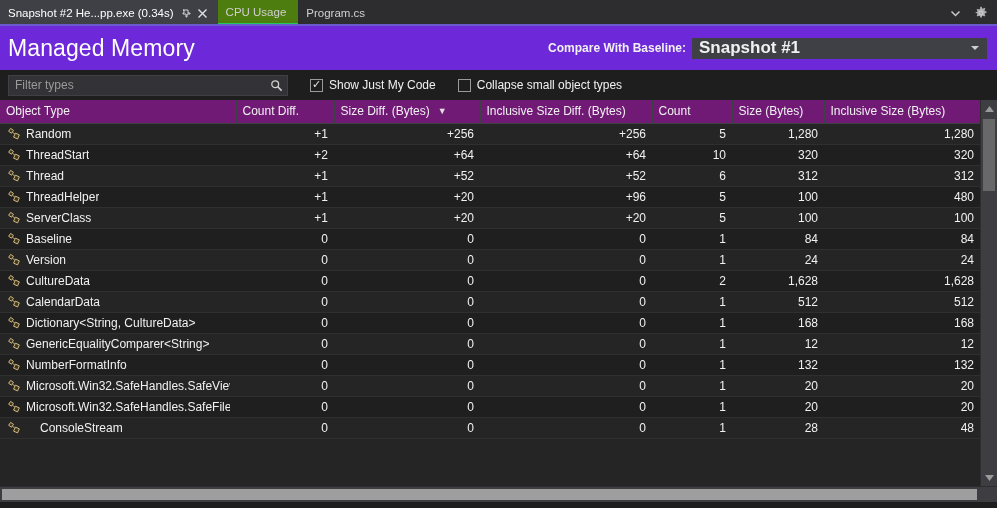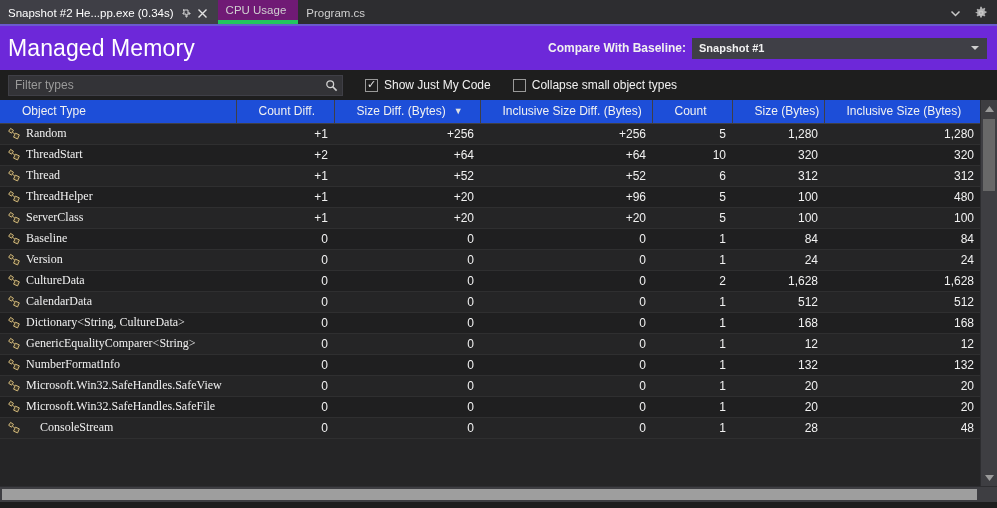--- a/index.html
+++ b/index.html
@@ -32,23 +32,23 @@
     color: #f1f1f1;
     white-space: nowrap;
     position: relative;
     box-sizing: border-box;
   }
   .tab.active {
     background: #3f3f46;
     color: #ffffff;
   }
   .tab.accented {
-    background: #701a75;
+    background: #4d7c0f;
     color: #d0d0d0;
-    border-bottom: 6px solid #22c55e;
+    border-bottom: 3px solid #22c55e;
   }
   .tab.plain {
     background: #2d2d30;
     color: #d0d0d0;
   }
   .tab-label { padding-right: 4px; }
   .tab-icon {
     display: inline-flex;
     align-items: center;
     justify-content: center;
@@ -113,21 +113,21 @@
   }
   .combo {
     width: 295px;
     height: 21px;
     background: #3f3f46;
     border: 1px solid #3f3f46;
     display: flex;
     align-items: center;
     box-sizing: border-box;
     padding: 0 4px 0 6px;
-    font-size: 11px;
+    font-size: 17px;
     color: #f1f1f1;
     cursor: pointer;
   }
   .combo-value { flex: 1; white-space: nowrap; overflow: hidden; }
   .combo-arrow {
     width: 14px;
     display: flex;
     align-items: center;
     justify-content: center;
     color: #cfcfcf;
@@ -136,21 +136,21 @@
   
   .toolbar {
     height: 30px;
     background: #1e1e1e;
     display: flex;
     align-items: center;
     padding: 0 8px;
     box-sizing: border-box;
   }
   .filter-box {
-    width: 335px;
+    width: 280px;
     height: 21px;
     background: #333337;
     border: 1px solid #3f3f46;
     display: flex;
     align-items: center;
     box-sizing: border-box;
     padding: 0 4px 0 6px;
   }
   .filter-input {
     flex: 1;
@@ -212,26 +212,26 @@
     overflow: hidden;
   }
   table.grid {
     width: 100%;
     border-collapse: collapse;
     table-layout: fixed;
     font-size: 12px;
   }
   table.grid thead th {
     height: 23px;
-    background: #1d4ed8;
+    background: #701a75;
     color: #f1f1f1;
     font-weight: normal;
     font-size: 12px;
     text-align: left;
-    padding: 0 22px;
+    padding: 0 6px;
     border-right: 1px solid #3f3f46;
     border-bottom: 1px solid #3f3f46;
     box-sizing: border-box;
     white-space: nowrap;
     overflow: hidden;
     cursor: pointer;
   }
   table.grid thead th.num { text-align: center; }
   .th-inner { display: flex; align-items: center; }
   .sort-arrow {
@@ -246,21 +246,21 @@
     border-bottom: 1px solid #2f2f30;
     box-sizing: border-box;
     color: #f1f1f1;
     white-space: nowrap;
     overflow: hidden;
     text-overflow: clip;
     background: #252526;
   }
   table.grid tbody tr:nth-child(even) td { background: #1f1f20; }
   td.num { text-align: right; }
-  .type-cell { display: flex; align-items: center; font-family: Liberation Serif, serif; }
+  .type-cell { display: flex; align-items: center; }
   .class-icon {
     width: 15px;
     height: 15px;
     flex: 0 0 auto;
     margin-right: 5px;
     display: inline-flex;
     align-items: center;
     justify-content: center;
   }
   .type-name { overflow: hidden; white-space: nowrap; }

